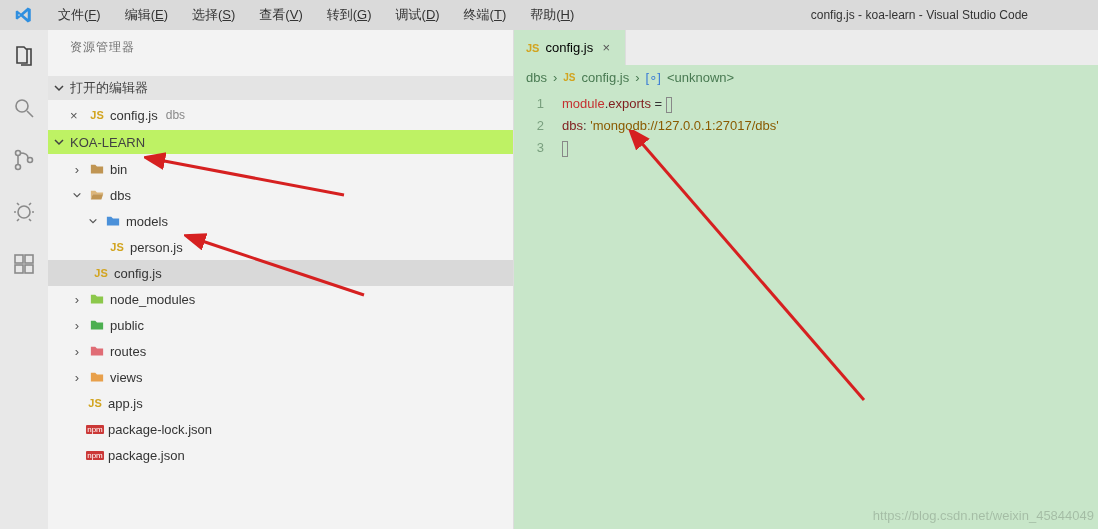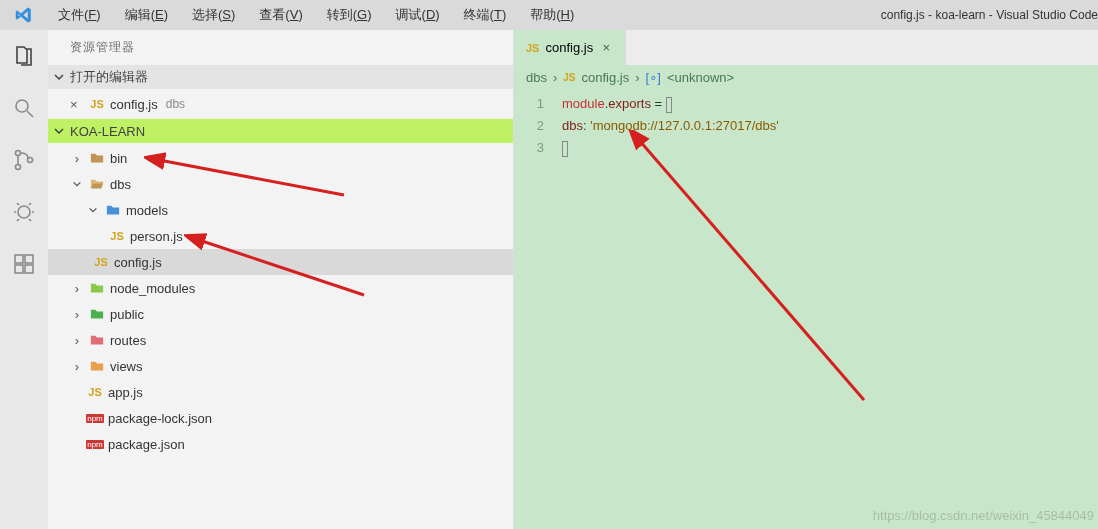--- a/index.html
+++ b/index.html
@@ -3,28 +3,28 @@
 <meta charset="utf-8">
 <style>
 *{box-sizing:border-box;margin:0;padding:0;font-family:"Segoe UI","Microsoft YaHei",sans-serif;font-size:13px;user-select:none}
 html,body{width:1098px;height:529px;overflow:hidden;background:#fff}
 .titlebar{height:30px;display:flex;align-items:center;background:#dadada;color:#333}
 .vscode-logo{width:48px;display:flex;justify-content:center;align-items:center}
 .vscode-logo svg{width:18px;height:18px}
 .menubar{display:flex;gap:4px}
 .menu-item{padding:0 10px;height:30px;line-height:30px;color:#333;cursor:default}
 .menu-item u{text-decoration:underline}
-.title-text{flex:1;text-align:right;color:#333;font-size:12px}
+.title-text{flex:1;text-align:right;padding-right:70px;color:#333;font-size:12px}
 .body{display:flex;height:499px}
 .activitybar{width:48px;background:#e8e8e8;display:flex;flex-direction:column;align-items:center;padding-top:6px;gap:12px}
 .act-icon{width:48px;height:40px;display:flex;align-items:center;justify-content:center;color:#8a8a8a}
 .act-icon.active{color:#424242}
 .act-icon svg{width:24px;height:24px;stroke:currentColor;fill:none;stroke-width:1.6}
 .sidebar{width:466px;background:#f3f3f3;border-right:1px solid #ddd;display:flex;flex-direction:column}
-.sb-title{height:35px;line-height:35px;padding-left:22px;color:#6f6f6f;font-size:12px;letter-spacing:1px}
+.sb-title{height:46px;line-height:35px;padding-left:22px;color:#6f6f6f;font-size:12px;letter-spacing:1px}
 .sb-section{height:24px;display:flex;align-items:center;padding-left:4px;background:#e4e4e4;gap:4px;font-weight:normal;color:#424242;font-size:12px}
 .sb-section.workspace{background:#bef264}
 .chev{width:14px;height:14px;display:inline-flex;align-items:center;justify-content:center}
 .tree{padding:2px 0}
 .row{height:26px;display:flex;align-items:center;gap:4px;white-space:nowrap}
 .row.active{background:#d9d9d9}
 .tw{width:14px;text-align:center;color:#555}
 .ic{width:18px;display:inline-flex;align-items:center;justify-content:center}
 .lbl{color:#343434}
 .lbl.dim{color:#888;margin-left:4px;font-size:12px}

